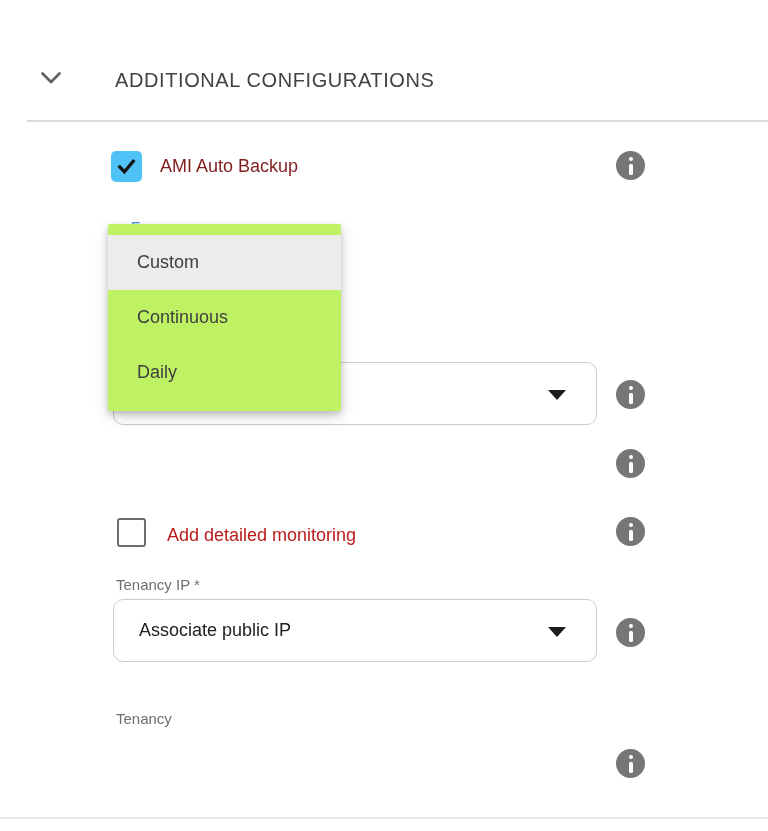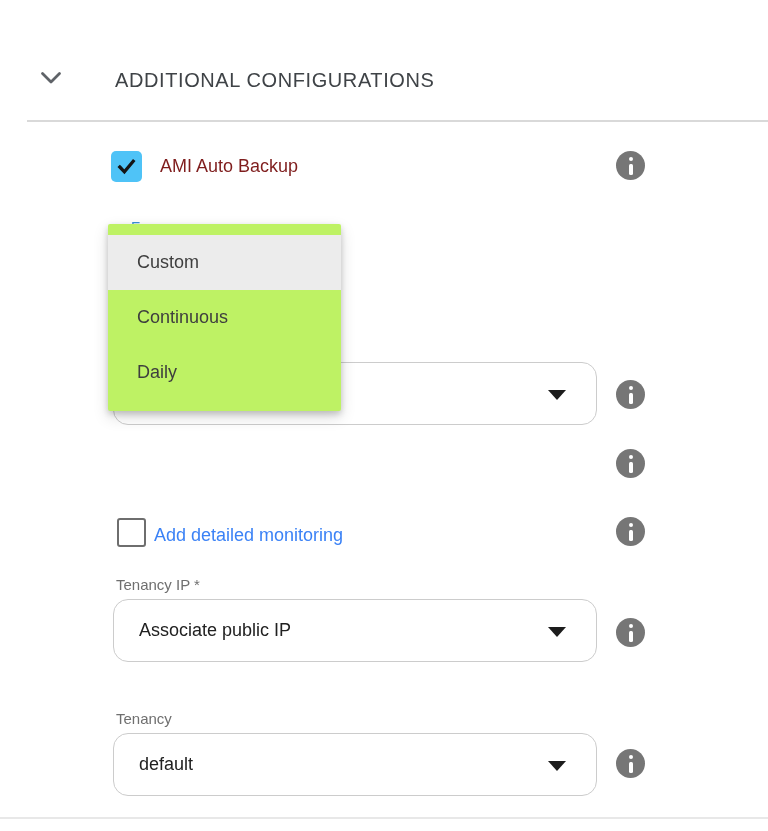--- a/index.html
+++ b/index.html
@@ -48,43 +48,43 @@
     background:#ffffff;
     border:2px solid #6e6e6e;
     border-radius:3px;
     z-index:1;
   }
   .ami-label{
     left:160px; top:156px;
     font-size:18px; color:#7f1d1d;
   }
   .monitoring-label{
-    left:154px; top:525px;
-    font-size:18px; color:#3b82f6;
+    left:167px; top:525px;
+    font-size:18px; color:#b91c1c;
     z-index:1;
   }
 
   
   .field-label{
     font-size:15px; color:#6f6f6f;
   }
   .label-frequency{
     left:131px; top:218px;
     color:#3d92d8;
     z-index:2;
   }
   .label-public-ip{ left:116px; top:576px; }
   .label-tenancy{ left:116px; top:710px; }
 
   
   .select{
     width:484px; height:63px;
     background:#ffffff;
     border:1px solid #cccccc;
-    border-radius:15px;
+    border-radius:10px;
     box-sizing:border-box;
     display:flex; align-items:center;
     z-index:1;
   }
   .select-frequency{ left:113px; top:362px; }
   .select-public-ip{ left:113px; top:599px; }
   .select-tenancy{ left:113px; top:733px; }
   .select .value{
     margin-left:25px;
     font-size:18px; color:#212121;
@@ -184,24 +184,20 @@
   <div class="abs select select-public-ip">
     <span class="value">Associate public IP</span>
     <span class="caret"></span>
   </div>
   <div class="abs info info-public-ip">
       <span class="dot"></span>
       <span class="stem"></span>
     </div>
 
   <div class="abs field-label label-tenancy">Tenancy</div>
-  <div class="abs select select-tenancy">
-    <span class="value">default</span>
-    <span class="caret"></span>
-  </div>
   <div class="abs info info-tenancy">
       <span class="dot"></span>
       <span class="stem"></span>
     </div>
 
   <div class="abs menu">
     <div class="option highlighted">Custom</div>
     <div class="option">Continuous</div>
     <div class="option">Daily</div>
   </div>

